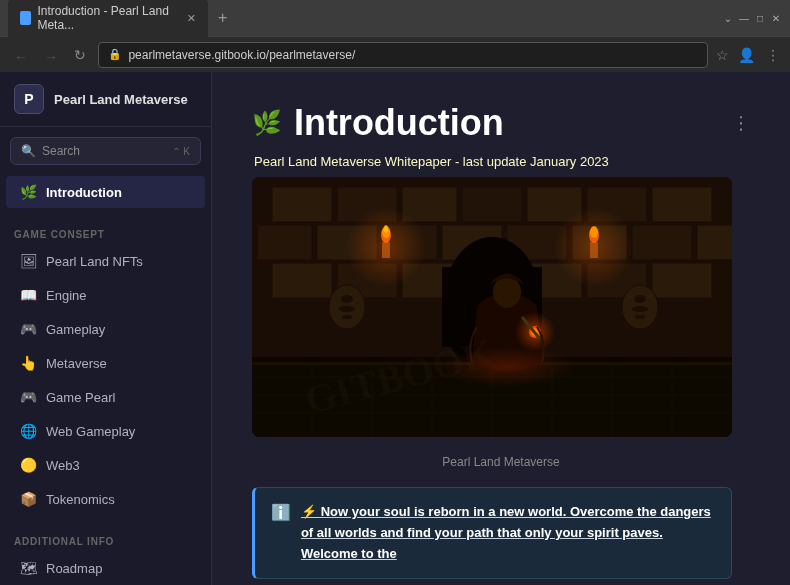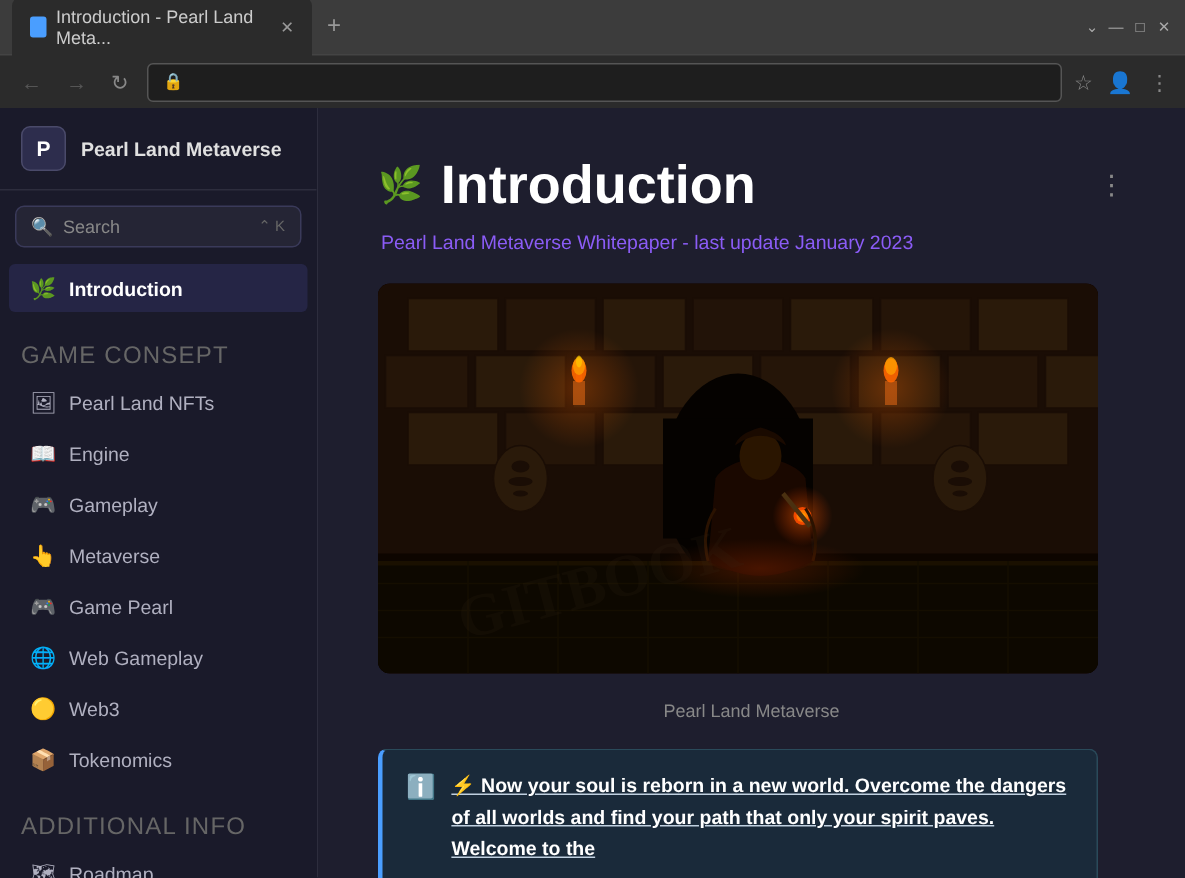--- a/index.html
+++ b/index.html
@@ -194,22 +194,22 @@
       height: 18px;
       display: flex;
       align-items: center;
       justify-content: center;
       font-size: 14px;
       flex-shrink: 0;
     }
 
     .section-label {
       padding: 20px 14px 4px 14px;
-      font-size: 16px;
-      font-weight: 400;
+      font-size: 10px;
+      font-weight: 700;
       color: #666;
       letter-spacing: 0.8px;
       text-transform: uppercase;
     }
 
     
     .main-content {
       flex: 1;
       overflow-y: auto;
       background: #1e1e2e;
@@ -239,23 +239,23 @@
       color: #ffffff;
     }
     .more-btn {
       margin-left: auto;
       color: #888;
       cursor: pointer;
       font-size: 18px;
     }
 
     .subtitle {
-      color: #8b5cf6;
+      color: #fef9c3;
       font-size: 13px;
-      margin-bottom: 20px;
+      margin-bottom: 8px;
       margin-left: 2px;
     }
 
     .game-image-container {
       width: 100%;
       max-width: 480px;
       border-radius: 8px;
       overflow: hidden;
       margin-bottom: 10px;
       position: relative;
@@ -314,20 +314,21 @@
       <div class="win-btn">✕</div>
     </div>
   </div>
 
   <div class="address-bar">
     <span class="nav-btn disabled">←</span>
     <span class="nav-btn disabled">→</span>
     <span class="nav-btn">↻</span>
     <div class="url-bar">
       <span class="url-lock">🔒</span>
+      <span>pearlmetaverse.gitbook.io/pearlmetaverse/</span>
     </div>
     <div class="addr-icons">
       <span>☆</span>
       <span>👤</span>
       <span>⋮</span>
     </div>
   </div>
 </div>
 
 <div class="page-layout">

